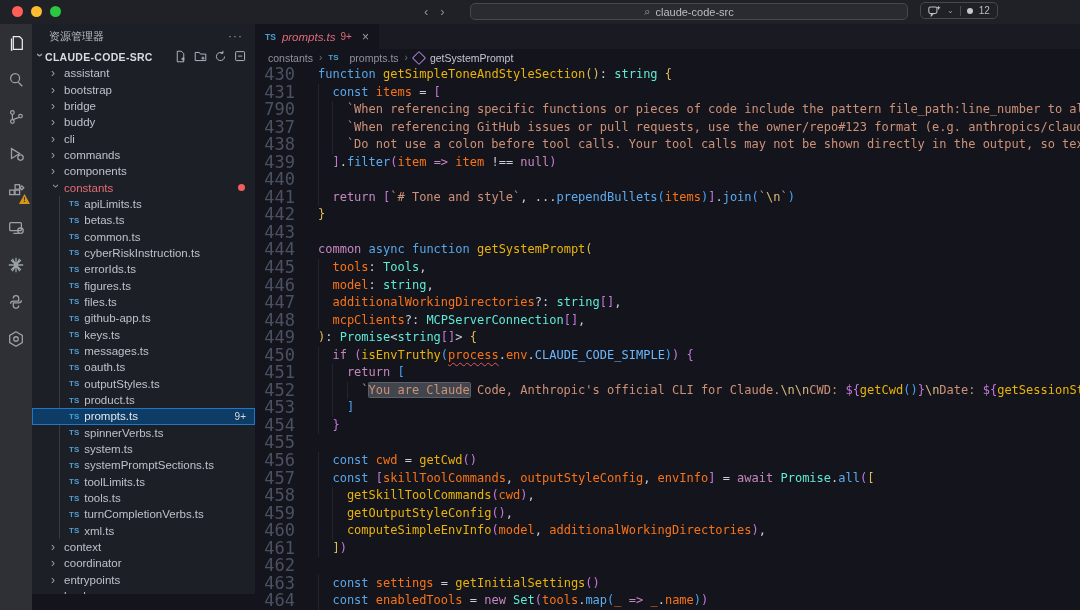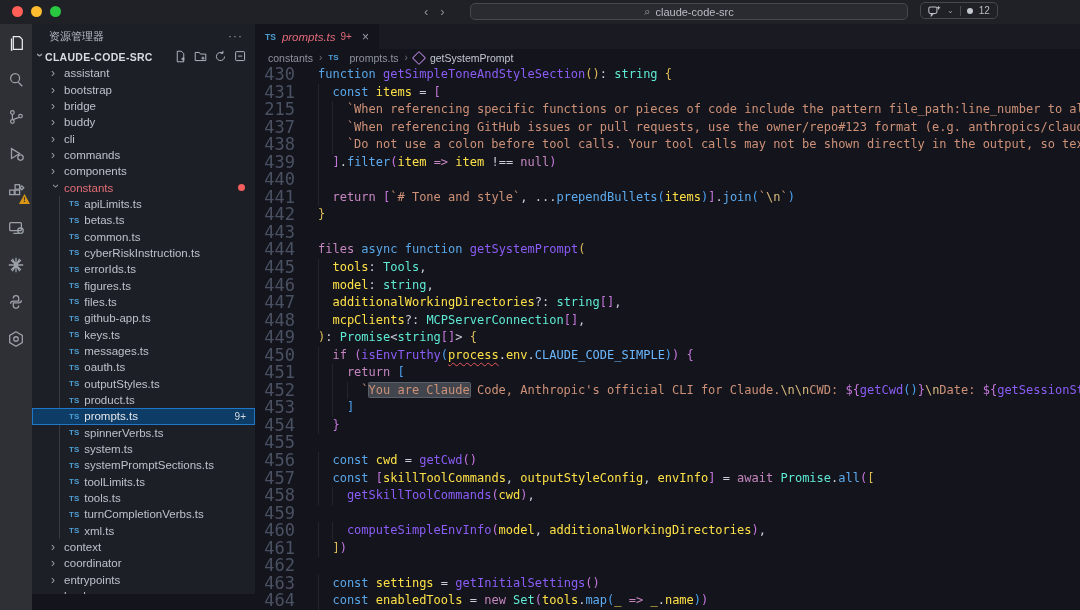--- a/index.html
+++ b/index.html
@@ -63,22 +63,22 @@
   .bc-sep{color:#6f747e;font-size:10px;}
   .bc-last{color:#c3c8d2;}
   .mico{width:8px;height:8px;border:1.3px solid #b180d7;border-radius:1px;transform:rotate(45deg);display:inline-block;}
   #code{position:absolute;top:42px;left:0;right:0;bottom:0;overflow:hidden;
         font-family:"DejaVu Sans Mono",monospace;font-size:12px;}
   .cl{display:flex;height:17.55px;line-height:17.55px;white-space:pre;}
   .ln{flex:0 0 40px;text-align:right;color:#4a5162;margin-right:23px;font-size:17px;}
   .lc{white-space:pre;}
   .ind{display:inline-block;width:2ch;height:17.55px;vertical-align:top;
        box-shadow:inset 1px 0 rgba(255,255,255,.07);}
-  .tk-p{color:#c8cdd8}.tk-k1{color:#58a6e8}.tk-k2{color:#c586c0}.tk-fn{color:#8b5cf6}
-  .tk-ty{color:#5eead4}.tk-v{color:#fde047}.tk-cv{color:#6ab7ff}.tk-m{color:#5cabf0}
+  .tk-p{color:#c8cdd8}.tk-k1{color:#58a6e8}.tk-k2{color:#c586c0}.tk-fn{color:#eab308}
+  .tk-ty{color:#5eead4}.tk-v{color:#f97316}.tk-cv{color:#6ab7ff}.tk-m{color:#5cabf0}
   .tk-s{color:#ce9178}.tk-e{color:#d7ba7d}
   .tk-b1{color:#dfbc5a}.tk-b2{color:#c678dd}.tk-b3{color:#4aa0f0}
   .tk-sel{background:#41454d;box-shadow:0 0 0 1px #5a5f68;border-radius:1px;}
   .tk-er{text-decoration:underline wavy #e4555a 1px;text-underline-offset:3px;text-align:center;}
 </style>
 </head>
 <body>
 
 <div id="app">
 
@@ -351,44 +351,44 @@
       <span class="bc-sep">›</span>
       <span class="tsico">TS</span>
       <span>prompts.ts</span>
       <span class="bc-sep">›</span>
       <span class="mico"></span>
       <span class="bc-last">getSystemPrompt</span>
     </div>
     <div id="code">
         <div class="cl"><span class="ln">430</span><span class="lc"><span class="tk-k1">function </span><span class="tk-fn">getSimpleToneAndStyleSection</span><span class="tk-b1">()</span><span class="tk-p">: </span><span class="tk-ty">string</span><span class="tk-p"> </span><span class="tk-b1">{</span></span></div>
         <div class="cl"><span class="ln">431</span><span class="lc"><span class="ind"></span><span class="tk-k1">const </span><span class="tk-v">items</span><span class="tk-p"> = </span><span class="tk-b2">[</span></span></div>
-        <div class="cl"><span class="ln">215</span><span class="lc"><span class="ind"></span><span class="ind"></span><span class="tk-s">`When referencing specific functions or pieces of code include the pattern file_path:line_number to allow the user to navigate to it.`,</span></span></div>
+        <div class="cl"><span class="ln">790</span><span class="lc"><span class="ind"></span><span class="ind"></span><span class="tk-s">`When referencing specific functions or pieces of code include the pattern file_path:line_number to allow the user to navigate to it.`,</span></span></div>
         <div class="cl"><span class="ln">437</span><span class="lc"><span class="ind"></span><span class="ind"></span><span class="tk-s">`When referencing GitHub issues or pull requests, use the owner/repo#123 format (e.g. anthropics/claude-code#123).`,</span></span></div>
         <div class="cl"><span class="ln">438</span><span class="lc"><span class="ind"></span><span class="ind"></span><span class="tk-s">`Do not use a colon before tool calls. Your tool calls may not be shown directly in the output, so text like this is confusing.`,</span></span></div>
         <div class="cl"><span class="ln">439</span><span class="lc"><span class="ind"></span><span class="tk-b2">]</span><span class="tk-p">.</span><span class="tk-m">filter</span><span class="tk-b2">(</span><span class="tk-v">item</span><span class="tk-p"> </span><span class="tk-k2">=&gt;</span><span class="tk-p"> </span><span class="tk-v">item</span><span class="tk-p"> !== </span><span class="tk-k2">null</span><span class="tk-b2">)</span></span></div>
         <div class="cl"><span class="ln">440</span><span class="lc"><span class="ind"></span></span></div>
         <div class="cl"><span class="ln">441</span><span class="lc"><span class="ind"></span><span class="tk-k2">return </span><span class="tk-b2">[</span><span class="tk-s">`# Tone and style`</span><span class="tk-p">, </span><span class="tk-p">...</span><span class="tk-m">prependBullets</span><span class="tk-b3">(</span><span class="tk-v">items</span><span class="tk-b3">)</span><span class="tk-b2">]</span><span class="tk-p">.</span><span class="tk-m">join</span><span class="tk-b3">(</span><span class="tk-s">`</span><span class="tk-e">\n</span><span class="tk-s">`</span><span class="tk-b3">)</span></span></div>
         <div class="cl"><span class="ln">442</span><span class="lc"><span class="tk-b1">}</span></span></div>
         <div class="cl"><span class="ln">443</span><span class="lc"></span></div>
-        <div class="cl"><span class="ln">444</span><span class="lc"><span class="tk-k2">files </span><span class="tk-k1">async </span><span class="tk-k1">function </span><span class="tk-fn">getSystemPrompt</span><span class="tk-b1">(</span></span></div>
+        <div class="cl"><span class="ln">444</span><span class="lc"><span class="tk-k2">common </span><span class="tk-k1">async </span><span class="tk-k1">function </span><span class="tk-fn">getSystemPrompt</span><span class="tk-b1">(</span></span></div>
         <div class="cl"><span class="ln">445</span><span class="lc"><span class="ind"></span><span class="tk-v">tools</span><span class="tk-p">: </span><span class="tk-ty">Tools</span><span class="tk-p">,</span></span></div>
         <div class="cl"><span class="ln">446</span><span class="lc"><span class="ind"></span><span class="tk-v">model</span><span class="tk-p">: </span><span class="tk-ty">string</span><span class="tk-p">,</span></span></div>
         <div class="cl"><span class="ln">447</span><span class="lc"><span class="ind"></span><span class="tk-v">additionalWorkingDirectories</span><span class="tk-p">?: </span><span class="tk-ty">string</span><span class="tk-b2">[]</span><span class="tk-p">,</span></span></div>
         <div class="cl"><span class="ln">448</span><span class="lc"><span class="ind"></span><span class="tk-v">mcpClients</span><span class="tk-p">?: </span><span class="tk-ty">MCPServerConnection</span><span class="tk-b2">[]</span><span class="tk-p">,</span></span></div>
         <div class="cl"><span class="ln">449</span><span class="lc"><span class="tk-b1">)</span><span class="tk-p">: </span><span class="tk-ty">Promise</span><span class="tk-p">&lt;</span><span class="tk-ty">string</span><span class="tk-b2">[]</span><span class="tk-p">&gt; </span><span class="tk-b1">{</span></span></div>
         <div class="cl"><span class="ln">450</span><span class="lc"><span class="ind"></span><span class="tk-k2">if </span><span class="tk-b2">(</span><span class="tk-fn">isEnvTruthy</span><span class="tk-b3">(</span><span class="tk-v tk-er">process</span><span class="tk-p">.</span><span class="tk-v">env</span><span class="tk-p">.</span><span class="tk-cv">CLAUDE_CODE_SIMPLE</span><span class="tk-b3">)</span><span class="tk-b2">)</span><span class="tk-p"> </span><span class="tk-b2">{</span></span></div>
         <div class="cl"><span class="ln">451</span><span class="lc"><span class="ind"></span><span class="ind"></span><span class="tk-k2">return </span><span class="tk-b3">[</span></span></div>
         <div class="cl"><span class="ln">452</span><span class="lc"><span class="ind"></span><span class="ind"></span><span class="ind"></span><span class="tk-s">`</span><span class="tk-s tk-sel">You are Claude</span><span class="tk-s"> Code, Anthropic's official CLI for Claude.</span><span class="tk-e">\n\n</span><span class="tk-s">CWD: </span><span class="tk-b2">${</span><span class="tk-fn">getCwd</span><span class="tk-b3">()</span><span class="tk-b2">}</span><span class="tk-e">\n</span><span class="tk-s">Date: </span><span class="tk-b2">${</span><span class="tk-fn">getSessionStartDate</span></span></div>
         <div class="cl"><span class="ln">453</span><span class="lc"><span class="ind"></span><span class="ind"></span><span class="tk-b3">]</span></span></div>
         <div class="cl"><span class="ln">454</span><span class="lc"><span class="ind"></span><span class="tk-b2">}</span></span></div>
         <div class="cl"><span class="ln">455</span><span class="lc"></span></div>
         <div class="cl"><span class="ln">456</span><span class="lc"><span class="ind"></span><span class="tk-k1">const </span><span class="tk-v">cwd</span><span class="tk-p"> = </span><span class="tk-fn">getCwd</span><span class="tk-b2">()</span></span></div>
         <div class="cl"><span class="ln">457</span><span class="lc"><span class="ind"></span><span class="tk-k1">const </span><span class="tk-b2">[</span><span class="tk-v">skillToolCommands</span><span class="tk-p">, </span><span class="tk-v">outputStyleConfig</span><span class="tk-p">, </span><span class="tk-v">envInfo</span><span class="tk-b2">]</span><span class="tk-p"> = </span><span class="tk-k2">await </span><span class="tk-ty">Promise</span><span class="tk-p">.</span><span class="tk-m">all</span><span class="tk-b2">(</span><span class="tk-b1">[</span></span></div>
         <div class="cl"><span class="ln">458</span><span class="lc"><span class="ind"></span><span class="ind"></span><span class="tk-fn">getSkillToolCommands</span><span class="tk-b2">(</span><span class="tk-v">cwd</span><span class="tk-b2">)</span><span class="tk-p">,</span></span></div>
-        <div class="cl"><span class="ln">459</span></div>
+        <div class="cl"><span class="ln">459</span><span class="lc"><span class="ind"></span><span class="ind"></span><span class="tk-fn">getOutputStyleConfig</span><span class="tk-b2">()</span><span class="tk-p">,</span></span></div>
         <div class="cl"><span class="ln">460</span><span class="lc"><span class="ind"></span><span class="ind"></span><span class="tk-fn">computeSimpleEnvInfo</span><span class="tk-b2">(</span><span class="tk-v">model</span><span class="tk-p">, </span><span class="tk-v">additionalWorkingDirectories</span><span class="tk-b2">)</span><span class="tk-p">,</span></span></div>
         <div class="cl"><span class="ln">461</span><span class="lc"><span class="ind"></span><span class="tk-b1">]</span><span class="tk-b2">)</span></span></div>
         <div class="cl"><span class="ln">462</span><span class="lc"></span></div>
         <div class="cl"><span class="ln">463</span><span class="lc"><span class="ind"></span><span class="tk-k1">const </span><span class="tk-v">settings</span><span class="tk-p"> = </span><span class="tk-fn">getInitialSettings</span><span class="tk-b2">()</span></span></div>
         <div class="cl"><span class="ln">464</span><span class="lc"><span class="ind"></span><span class="tk-k1">const </span><span class="tk-v">enabledTools</span><span class="tk-p"> = </span><span class="tk-k2">new </span><span class="tk-ty">Set</span><span class="tk-b2">(</span><span class="tk-v">tools</span><span class="tk-p">.</span><span class="tk-m">map</span><span class="tk-b3">(</span><span class="tk-v">_</span><span class="tk-p"> </span><span class="tk-k2">=&gt;</span><span class="tk-p"> </span><span class="tk-v">_</span><span class="tk-p">.</span><span class="tk-v">name</span><span class="tk-b3">)</span><span class="tk-b2">)</span></span></div>
       </div>
   </div>
 
 </div>
 

